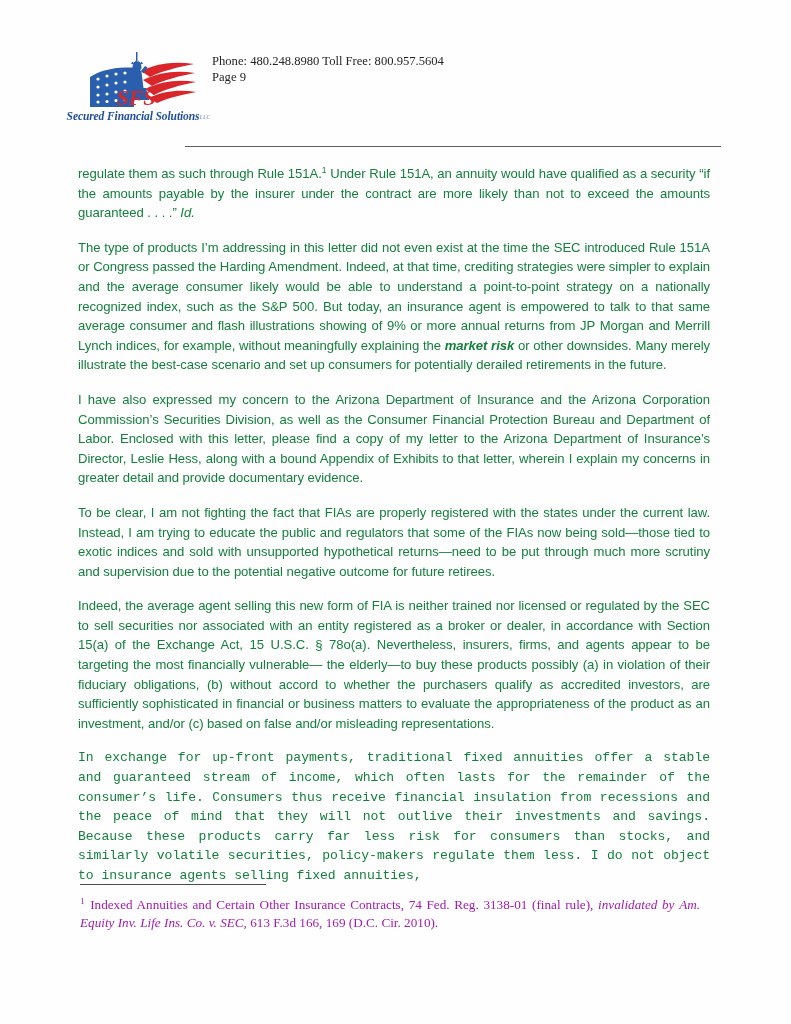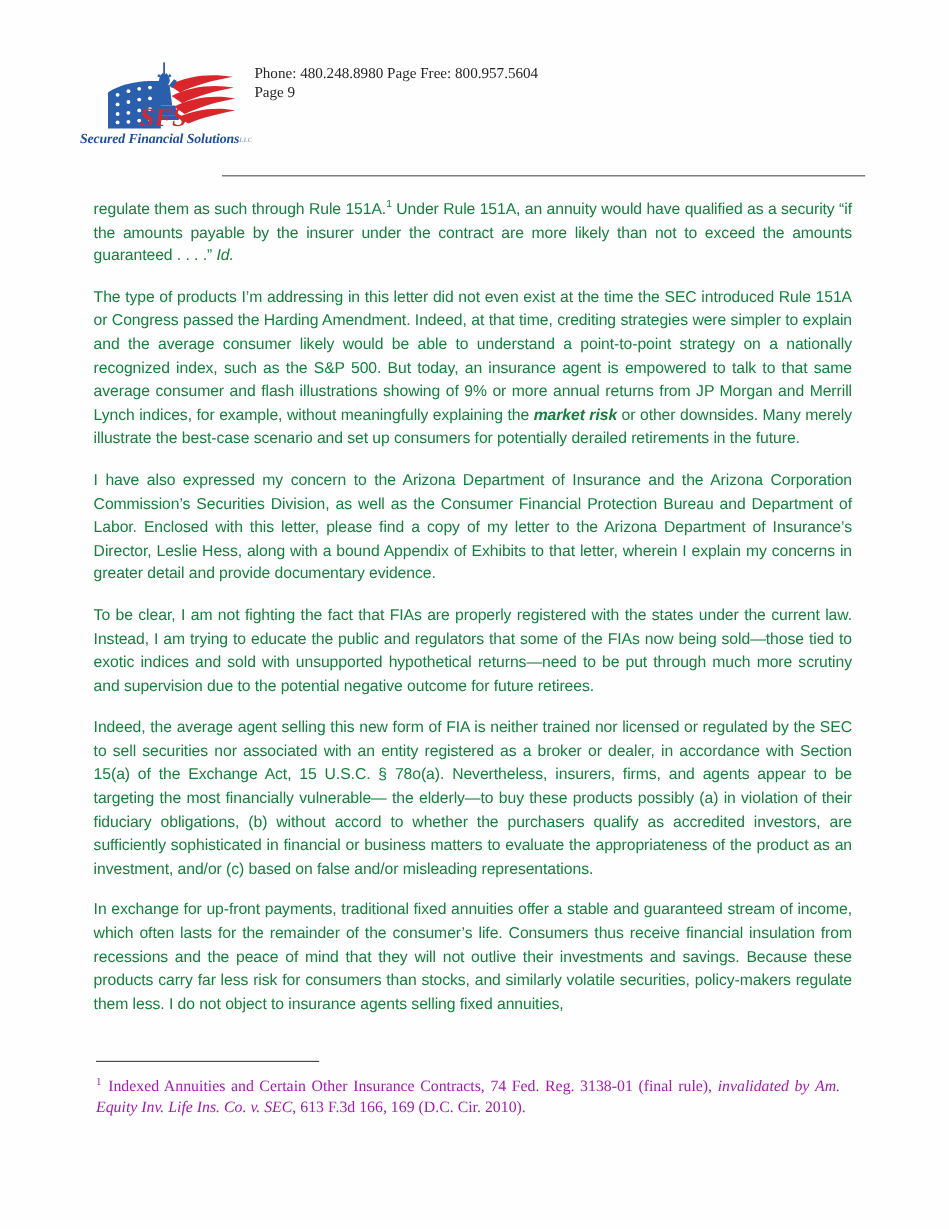--- a/index.html
+++ b/index.html
@@ -104,21 +104,21 @@
 
   p.para {
     margin: 0 0 15px 0;
     font-family: "Liberation Sans", sans-serif;
     font-size: 13.1px;
     line-height: 19.6px;
     text-align: justify;
     color: #15803d;
     letter-spacing: -0.05px;
   }
-  p.para:last-child { margin-bottom: 16px; }
+  p.para:last-child { margin-bottom: 16px; font-family: Liberation Mono, monospace; }
 
   .bi { font-weight: bold; font-style: italic; }
   .it { font-style: italic; }
   sup.fn {
     font-size: 8.6px;
     vertical-align: super;
     line-height: 0;
   }
 
   
@@ -197,21 +197,21 @@
           <path d="M92 74 L128 74 L132 90 L88 90 Z"></path>
           <rect x="86" y="90" width="48" height="8"></rect>
         </g>
 
         <text x="108" y="108" fill="#d8262b" font-family="Liberation Serif, serif" font-size="44" font-weight="bold" font-style="italic" text-anchor="middle">SFS</text>
       </svg>
       <div class="logo-wordmark"><span>Secured Financial Solutions</span><span class="llc">LLC</span></div>
     </div>
 
     <div class="address-block">
-      <div>Phone: 480.248.8980 Page Free: 800.957.5604</div>
+      <div>Phone: 480.248.8980 Toll Free: 800.957.5604</div>
       <div>Page 9</div>
     </div>
   </div>
 
   <div class="header-rule"></div>
 
   <div class="body-col">
 
     <p class="para"><span>regulate them as such through Rule 151A.</span><sup class="fn">1</sup><span>  Under Rule 151A, an annuity would have qualified as a security “if the amounts payable by the insurer under the contract are more likely than not to exceed the amounts guaranteed . . . .” </span><span class="it">Id.</span></p>
 

